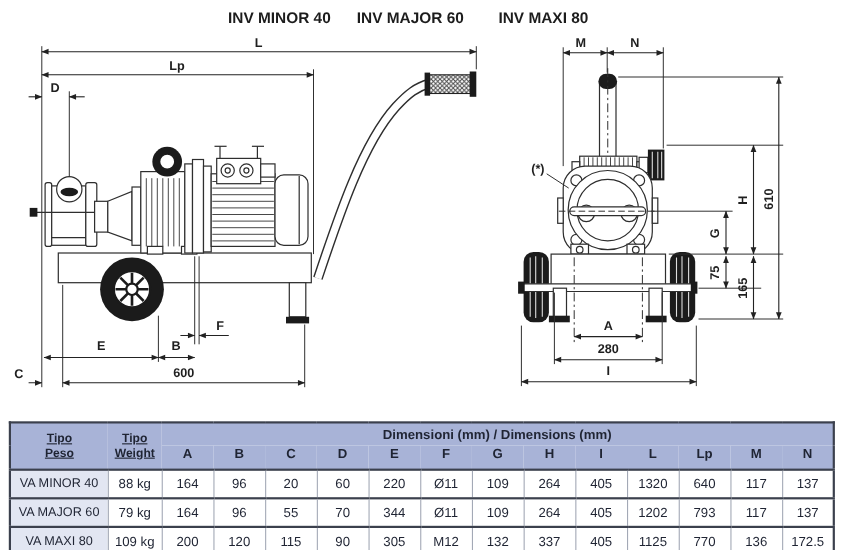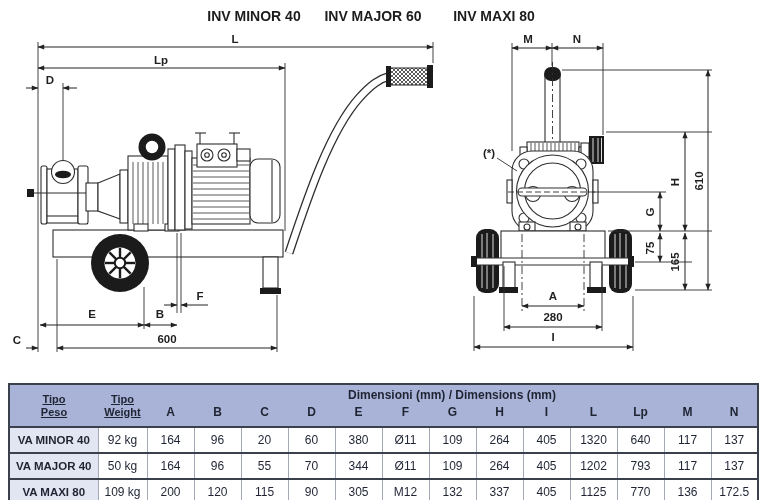--- a/index.html
+++ b/index.html
@@ -20,21 +20,21 @@
   .tread{stroke:#ffffff;stroke-width:1;fill:none;opacity:.85;}
   
   #spec-table{position:absolute;left:8px;top:383px;width:751px;border-collapse:collapse;
     table-layout:fixed;color:#1f2433;border:2px solid #3b404d;background:#fff;}
   #spec-table thead th{background:#a8b3d7;border:none;font-weight:700;padding:0;}
   #spec-table .h-span{font-size:12px;height:20px;vertical-align:middle;}
   #spec-table .h-two{font-size:11px;line-height:1.15;vertical-align:middle;text-decoration:underline;}
   #spec-table .h-letter{font-size:12px;height:18px;vertical-align:top;padding-bottom:3px;}
   #spec-table tbody td{border-top:2px solid #3b404d;border-left:1px solid #a3a9b6;
     text-align:center;font-size:12px;font-weight:500;height:24px;padding:0;background:#fff;}
-  #spec-table tbody td.tcol{border-left:none;background:#e2e6f2;font-weight:700;font-size:11.5px;}
+  #spec-table tbody td.tcol{border-left:none;background:#e2e6f2;font-weight:400;font-size:11.5px;}
 </style>
 </head>
 <body>
 
 <div id="page">
 
 <svg id="drawing" width="767" height="383" viewBox="0 0 767 383" xmlns="http://www.w3.org/2000/svg">
   <defs>
     <marker id="ae" viewBox="0 0 10 10" refX="9.5" refY="5" markerWidth="9" markerHeight="6.5" orient="auto-start-reverse">
       <path d="M0,1 L10,5 L0,9 z" fill="#222"></path>
@@ -339,38 +339,38 @@
       <th class="h-letter">I</th>
       <th class="h-letter">L</th>
       <th class="h-letter">Lp</th>
       <th class="h-letter">M</th>
       <th class="h-letter">N</th>
     </tr>
   </thead>
   <tbody>
     <tr>
       <td class="tcol">VA MINOR 40</td>
-      <td>92 kg</td>
+      <td>88 kg</td>
       <td>164</td>
       <td>96</td>
       <td>20</td>
       <td>60</td>
-      <td>380</td>
+      <td>220</td>
       <td>Ø11</td>
       <td>109</td>
       <td>264</td>
       <td>405</td>
       <td>1320</td>
       <td>640</td>
       <td>117</td>
       <td>137</td>
     </tr>
     <tr>
-      <td class="tcol">VA MAJOR 40</td>
-      <td>50 kg</td>
+      <td class="tcol">VA MAJOR 60</td>
+      <td>79 kg</td>
       <td>164</td>
       <td>96</td>
       <td>55</td>
       <td>70</td>
       <td>344</td>
       <td>Ø11</td>
       <td>109</td>
       <td>264</td>
       <td>405</td>
       <td>1202</td>

